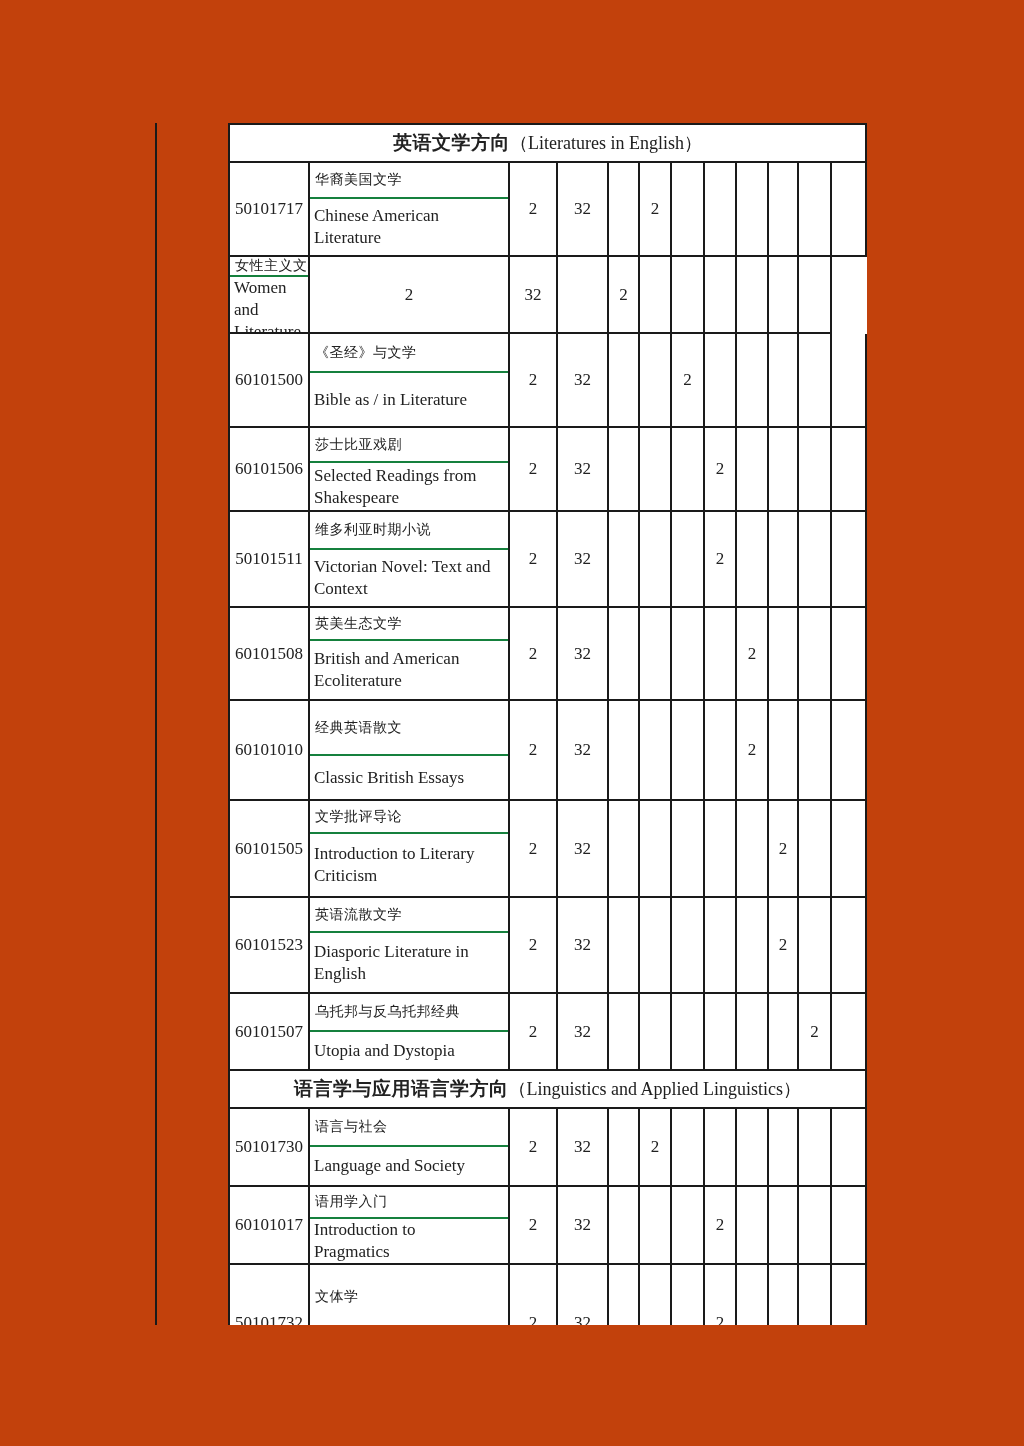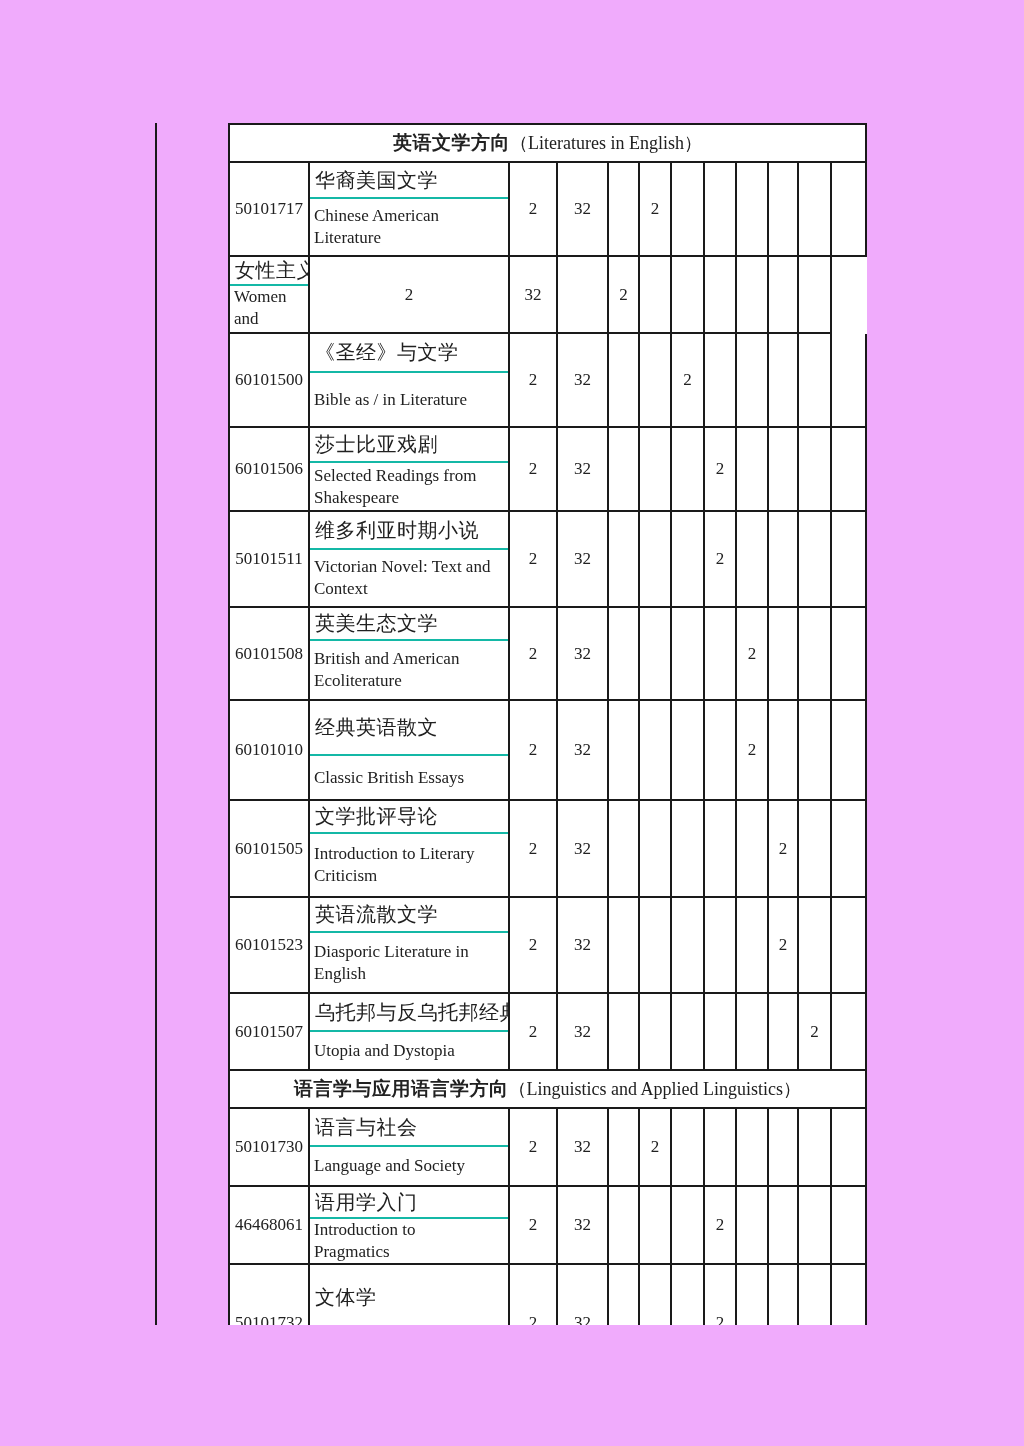--- a/index.html
+++ b/index.html
@@ -1,21 +1,21 @@
 <!DOCTYPE html>
 <html><head>
 <meta charset="utf-8">
 <style>
   html,body{margin:0;padding:0;}
   body{
     width:1024px;height:1446px;background:#ffffff;
     font-family:"Liberation Serif","DejaVu Serif",serif;
     color:#212121;
   }
-  .page{position:relative;width:1024px;height:1446px;background:#f0abfc;overflow:hidden;}
+  .page{position:relative;width:1024px;height:1446px;background:#c2410c;overflow:hidden;}
 
   
   .left-rule{position:absolute;left:155px;top:123px;width:2px;height:1202px;background:#1a1a1a;}
 
   
   .table-clip{
     position:absolute;left:228px;top:123px;width:639px;height:1202px;
     overflow:hidden;box-sizing:border-box;
     border-left:2px solid #1a1a1a;border-top:2px solid #1a1a1a;
     background:#fff;
@@ -34,23 +34,23 @@
     display:grid;box-sizing:border-box;
     grid-template-columns:80px 200px 48px 51px 31px 32px 33px 32px 32px 30px 33px 35px;
   }
   .cell{
     border-right:2px solid #1a1a1a;border-bottom:2px solid #1a1a1a;
     box-sizing:border-box;overflow:hidden;
   }
   .id-cell{display:flex;align-items:center;justify-content:center;font-size:17px;}
   .name-cell{display:flex;flex-direction:column;padding:0;}
   .cn{
-    box-sizing:border-box;border-bottom:2px solid #14b8a6;
+    box-sizing:border-box;border-bottom:2px solid #15803d;
     display:flex;align-items:center;padding-left:5px;
-    font-size:20px;letter-spacing:.5px;white-space:nowrap;
+    font-size:14px;letter-spacing:.5px;white-space:nowrap;
   }
   .en{
     flex:1;display:flex;align-items:center;
     padding-left:4px;padding-right:17px;
     font-size:17px;line-height:22px;
   }
   .num{display:flex;align-items:center;justify-content:center;font-size:17px;}
 
   
   .trow[data-ri="0"]{height:94px}  .trow[data-ri="0"] .cn{height:36px}
@@ -274,21 +274,21 @@
     <div class="cell num sem">2</div>
     <div class="cell num sem"></div>
     <div class="cell num sem"></div>
     <div class="cell num sem"></div>
     <div class="cell num sem"></div>
     <div class="cell num sem"></div>
     <div class="cell num sem"></div>
   </div>
 
   <div class="trow" data-ri="11">
-    <div class="cell id-cell">46468061</div>
+    <div class="cell id-cell">60101017</div>
     <div class="cell name-cell">
       <div class="cn">语用学入门</div>
       <div class="en">Introduction to Pragmatics</div>
     </div>
     <div class="cell num credit">2</div>
     <div class="cell num hours">32</div>
     <div class="cell num sem"></div>
     <div class="cell num sem"></div>
     <div class="cell num sem"></div>
     <div class="cell num sem">2</div>

